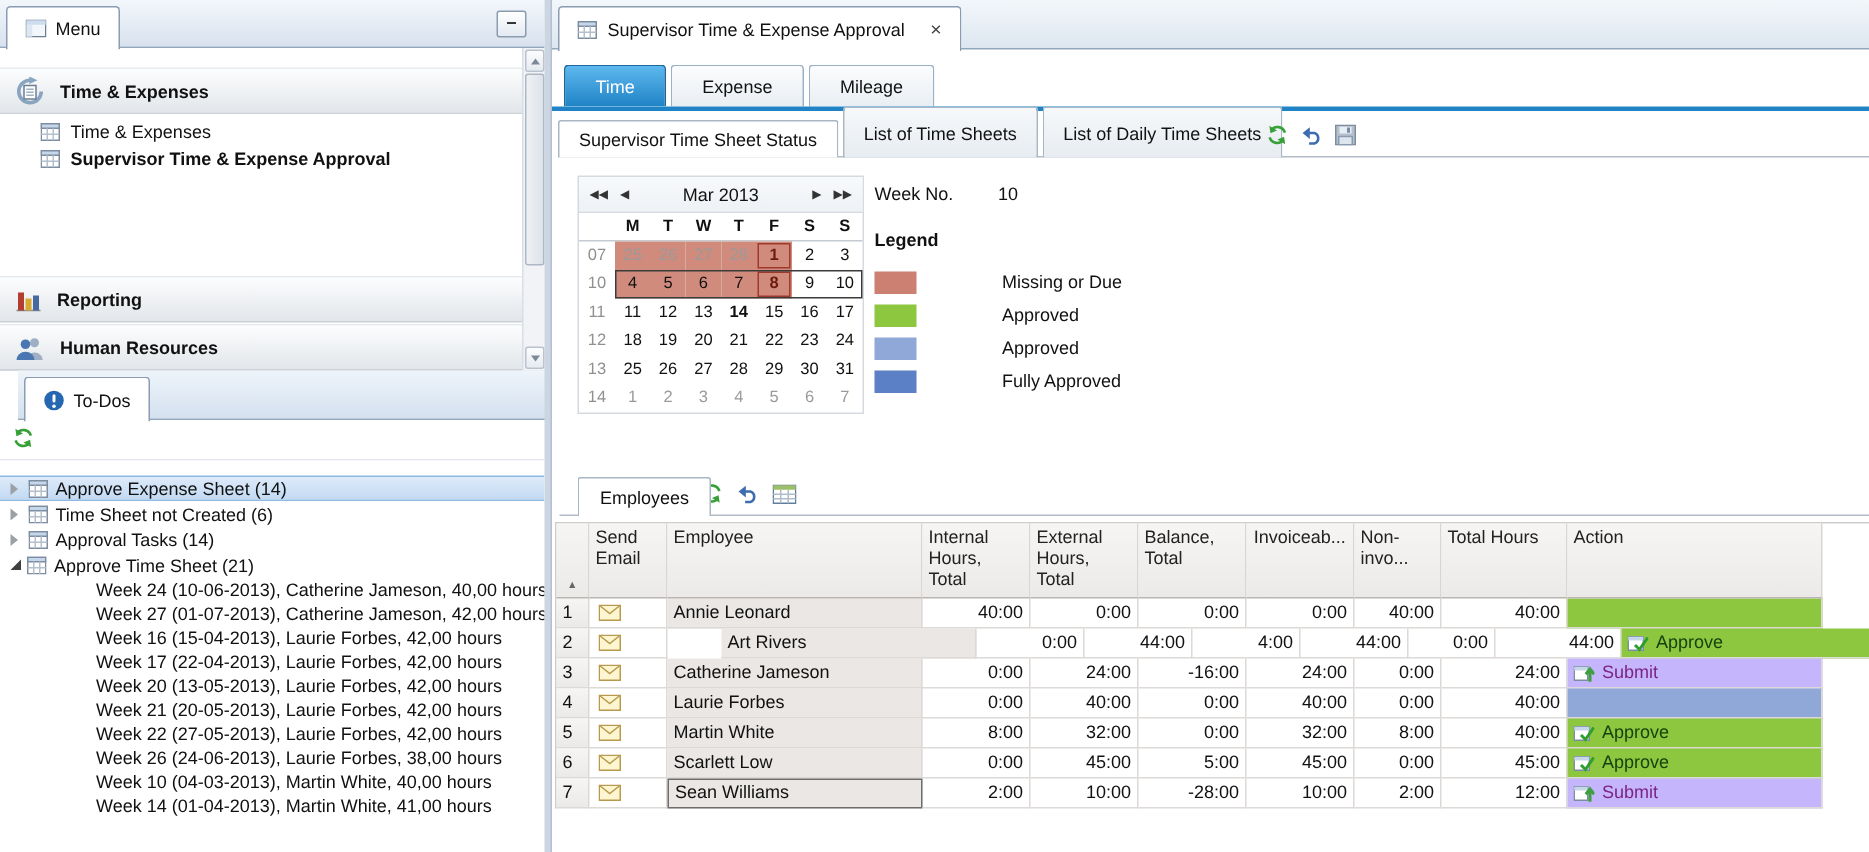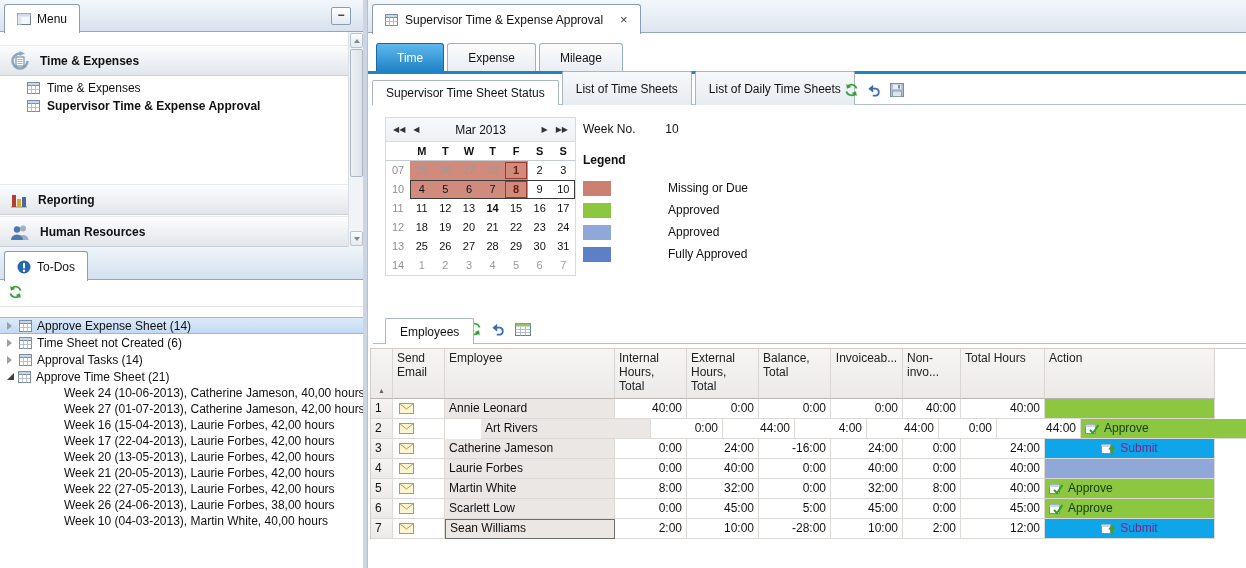--- a/index.html
+++ b/index.html
@@ -15,21 +15,21 @@
 #minimize-btn{position:absolute;right:12px;top:7px;width:20px;height:18px;background:linear-gradient(#ffffff,#e3eaf2);border:1px solid #8b9cb0;border-radius:2px;text-align:center;line-height:15px;font-weight:bold;color:#333;cursor:default;}
 #menu-panel{position:absolute;top:32px;left:0;width:363px;height:215px;background:#fff;border-bottom:1px solid #bcc8d4;}
 .group-header{position:absolute;left:0;right:15px;height:31px;display:flex;align-items:center;gap:10px;padding-left:10px;background:linear-gradient(#fcfdfe,#e2e6ea);border-top:1px solid #e7eaee;border-bottom:1px solid #ccd1d7;font-weight:bold;}
 .menu-item{position:absolute;left:0;right:15px;height:18px;display:flex;align-items:center;gap:7px;padding-left:27px;}
 .menu-item.bold{font-weight:bold;}
 .vscroll{position:absolute;top:0;right:0;width:15px;height:215px;background:#f1f3f6;border-left:1px solid #dadfe5;}
 .sb-btn{position:absolute;left:1px;width:13px;height:15px;background:linear-gradient(#fbfcfd,#e6ebf1);border:1px solid #b9c2cd;border-radius:2px;display:flex;align-items:center;justify-content:center;}
 .sb-thumb{position:absolute;left:1px;top:17px;width:13px;height:128px;background:linear-gradient(90deg,#eef1f5,#dde3ea);border:1px solid #aeb8c4;border-radius:2px;}
 .sb-tri-up{width:0;height:0;border-left:3px solid transparent;border-right:3px solid transparent;border-bottom:4px solid #7c8896;}
 .sb-tri-dn{width:0;height:0;border-left:3px solid transparent;border-right:3px solid transparent;border-top:4px solid #7c8896;}
-#todos-tabstrip{position:absolute;top:247px;left:0;width:363px;height:33px;background:linear-gradient(#eef4fa,#d4e1ef);border-bottom:1px solid #93a7bc;}
+#todos-tabstrip{position:absolute;top:247px;left:12px;width:363px;height:33px;background:linear-gradient(#eef4fa,#d4e1ef);border-bottom:1px solid #93a7bc;}
 #tab-todos{left:4px;top:4px;height:30px;}
 #todos-toolbar{position:absolute;top:280px;left:0;width:363px;height:27px;background:#fff;border-bottom:1px solid #e1e5ea;}
 #todos-toolbar .tool{position:absolute;left:8px;top:5px;}
 #todo-list{position:absolute;top:307px;left:0;width:363px;height:261px;background:#fff;padding-top:10px;overflow:hidden;}
 .todo-item{height:17px;display:flex;align-items:center;gap:5px;padding-left:7px;white-space:nowrap;}
 .todo-item.selected{background:linear-gradient(#ddeaf9,#c3daf3);border-top:1px solid #8fb9e4;border-bottom:1px solid #8fb9e4;}
 .todo-child{height:16px;line-height:16px;padding-left:64px;white-space:nowrap;}
 .tri{display:inline-block;}
 .tri.col{width:0;height:0;border:4px solid transparent;border-left:5px solid #9aa0a6;margin-right:-2px;}
 .tri.exp{width:0;height:0;border-bottom:7px solid #3f3f3f;border-left:7px solid transparent;margin-right:-1px;}
@@ -88,21 +88,21 @@
 .th{background:linear-gradient(#f7f5f4,#eceae8);border-right:1px solid #d9d5d2;border-bottom:1px solid #bab5b1;padding:2px 4px;font-size:12px;line-height:14px;color:#222;position:relative;overflow:hidden;flex:none;}
 .th .sort{position:absolute;bottom:0;left:7px;font-size:7px;color:#666;}
 .tr{display:flex;height:20px;}
 .td{border-right:1px solid #dcd9d6;border-bottom:1px solid #dcd9d6;font-size:12px;line-height:19px;padding:0 4px;overflow:hidden;white-space:nowrap;flex:none;}
 .td.rownum{background:linear-gradient(#f7f5f4,#eceae8);}
 .td.mailc{display:flex;align-items:center;padding-left:6px;}
 .td.empc{background:#eae7e5;}
 .td.empc.focused{border:1px solid #6d6d6d;line-height:17px;}
 .td.numc{text-align:right;}
 .td.actionc{display:flex;align-items:center;gap:5px;padding-left:4px;}
-.st-missing{background:#0ea5e9;justify-content:center;}
+.st-missing{background:#c4b5fd;}
 .st-submitted{background:#8dc63f;}
 .st-approved{background:#8fa8d8;}
 .albl.approve{color:#15430f;}
 .albl.submit{color:#7c2485;}
 </style>
 </head>
 <body>
 
 <div id="left">
   <div id="left-tabstrip">
@@ -267,20 +267,21 @@
       </div>
       <div class="todo-child">Week 24 (10-06-2013), Catherine Jameson, 40,00 hours</div>
       <div class="todo-child">Week 27 (01-07-2013), Catherine Jameson, 42,00 hours</div>
       <div class="todo-child">Week 16 (15-04-2013), Laurie Forbes, 42,00 hours</div>
       <div class="todo-child">Week 17 (22-04-2013), Laurie Forbes, 42,00 hours</div>
       <div class="todo-child">Week 20 (13-05-2013), Laurie Forbes, 42,00 hours</div>
       <div class="todo-child">Week 21 (20-05-2013), Laurie Forbes, 42,00 hours</div>
       <div class="todo-child">Week 22 (27-05-2013), Laurie Forbes, 42,00 hours</div>
       <div class="todo-child">Week 26 (24-06-2013), Laurie Forbes, 38,00 hours</div>
       <div class="todo-child">Week 10 (04-03-2013), Martin White, 40,00 hours</div>
+      <div class="todo-child">Week 14 (01-04-2013), Martin White, 41,00 hours</div>
     </div>
 </div>
 
 <div id="splitter"></div>
 
 <div id="right">
   <div id="main-tabstrip">
     <div class="tab" id="tab-window">
       <span class="ic">
           <svg width="13" height="12" viewBox="0 0 13 12">

